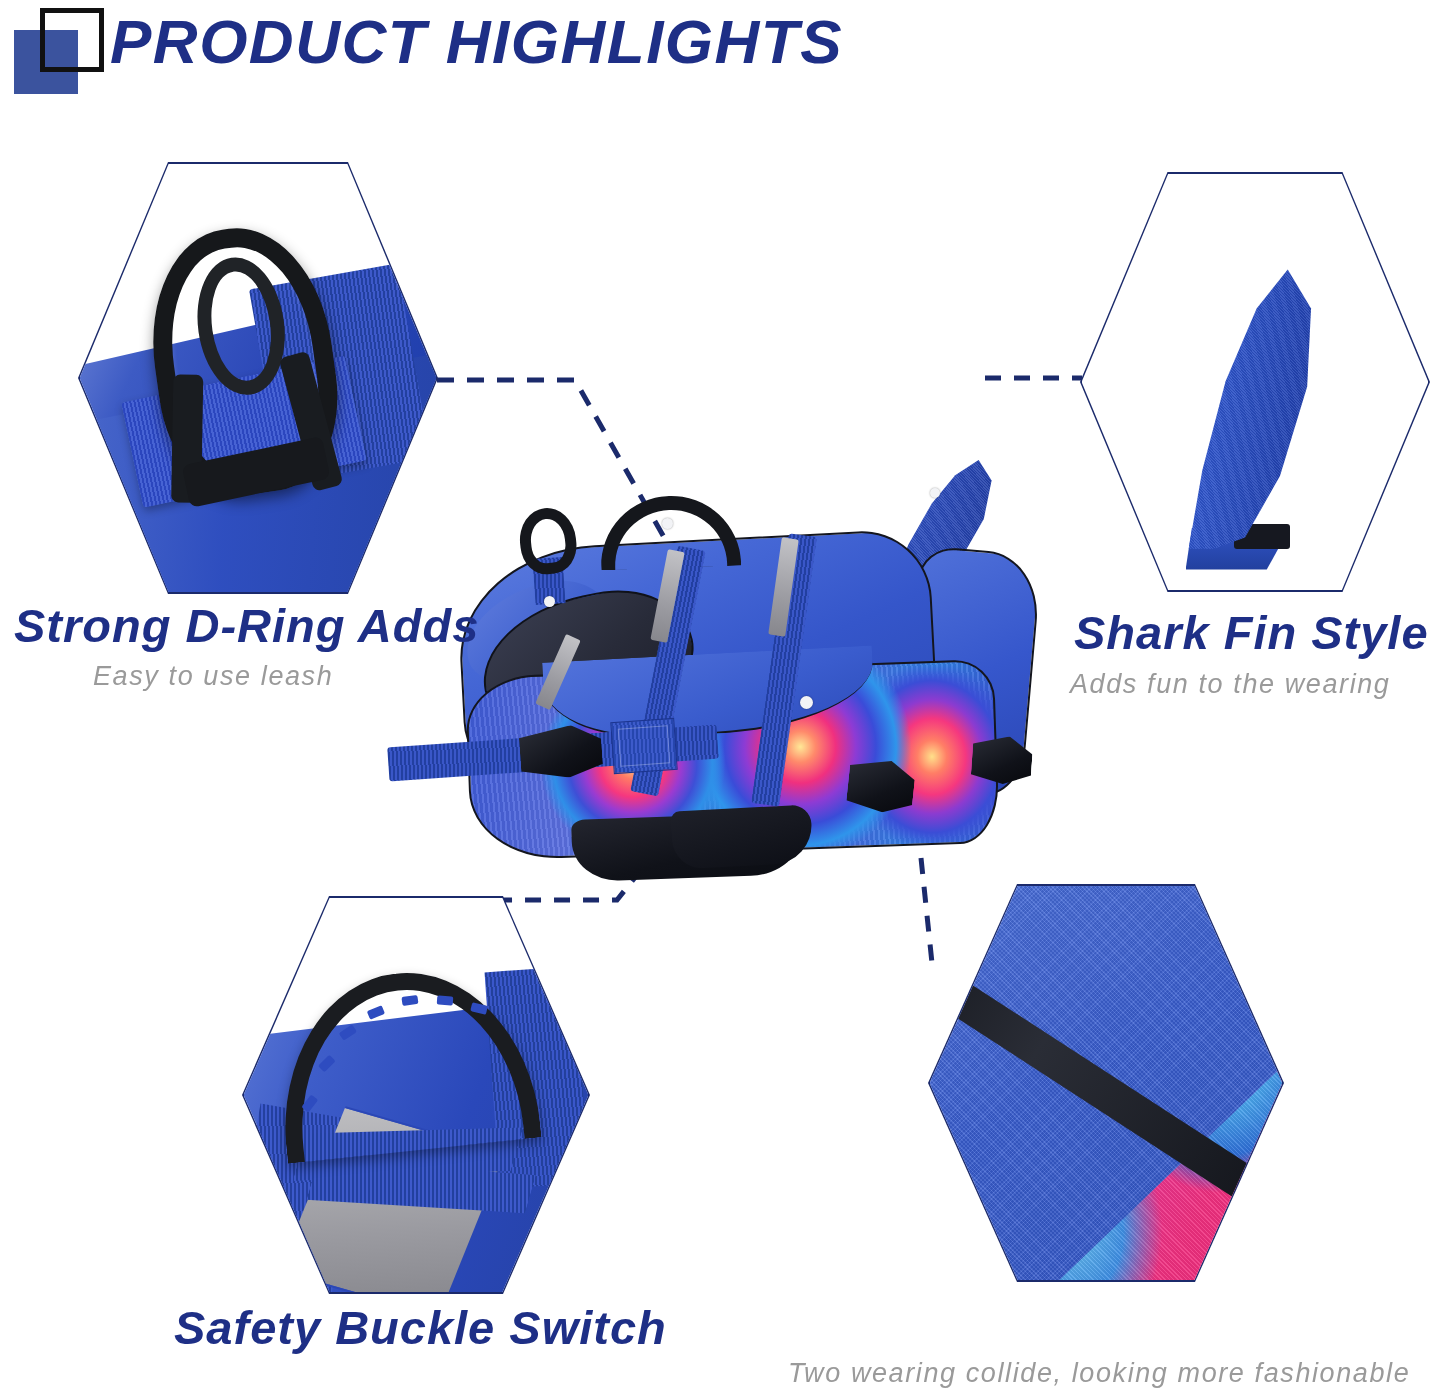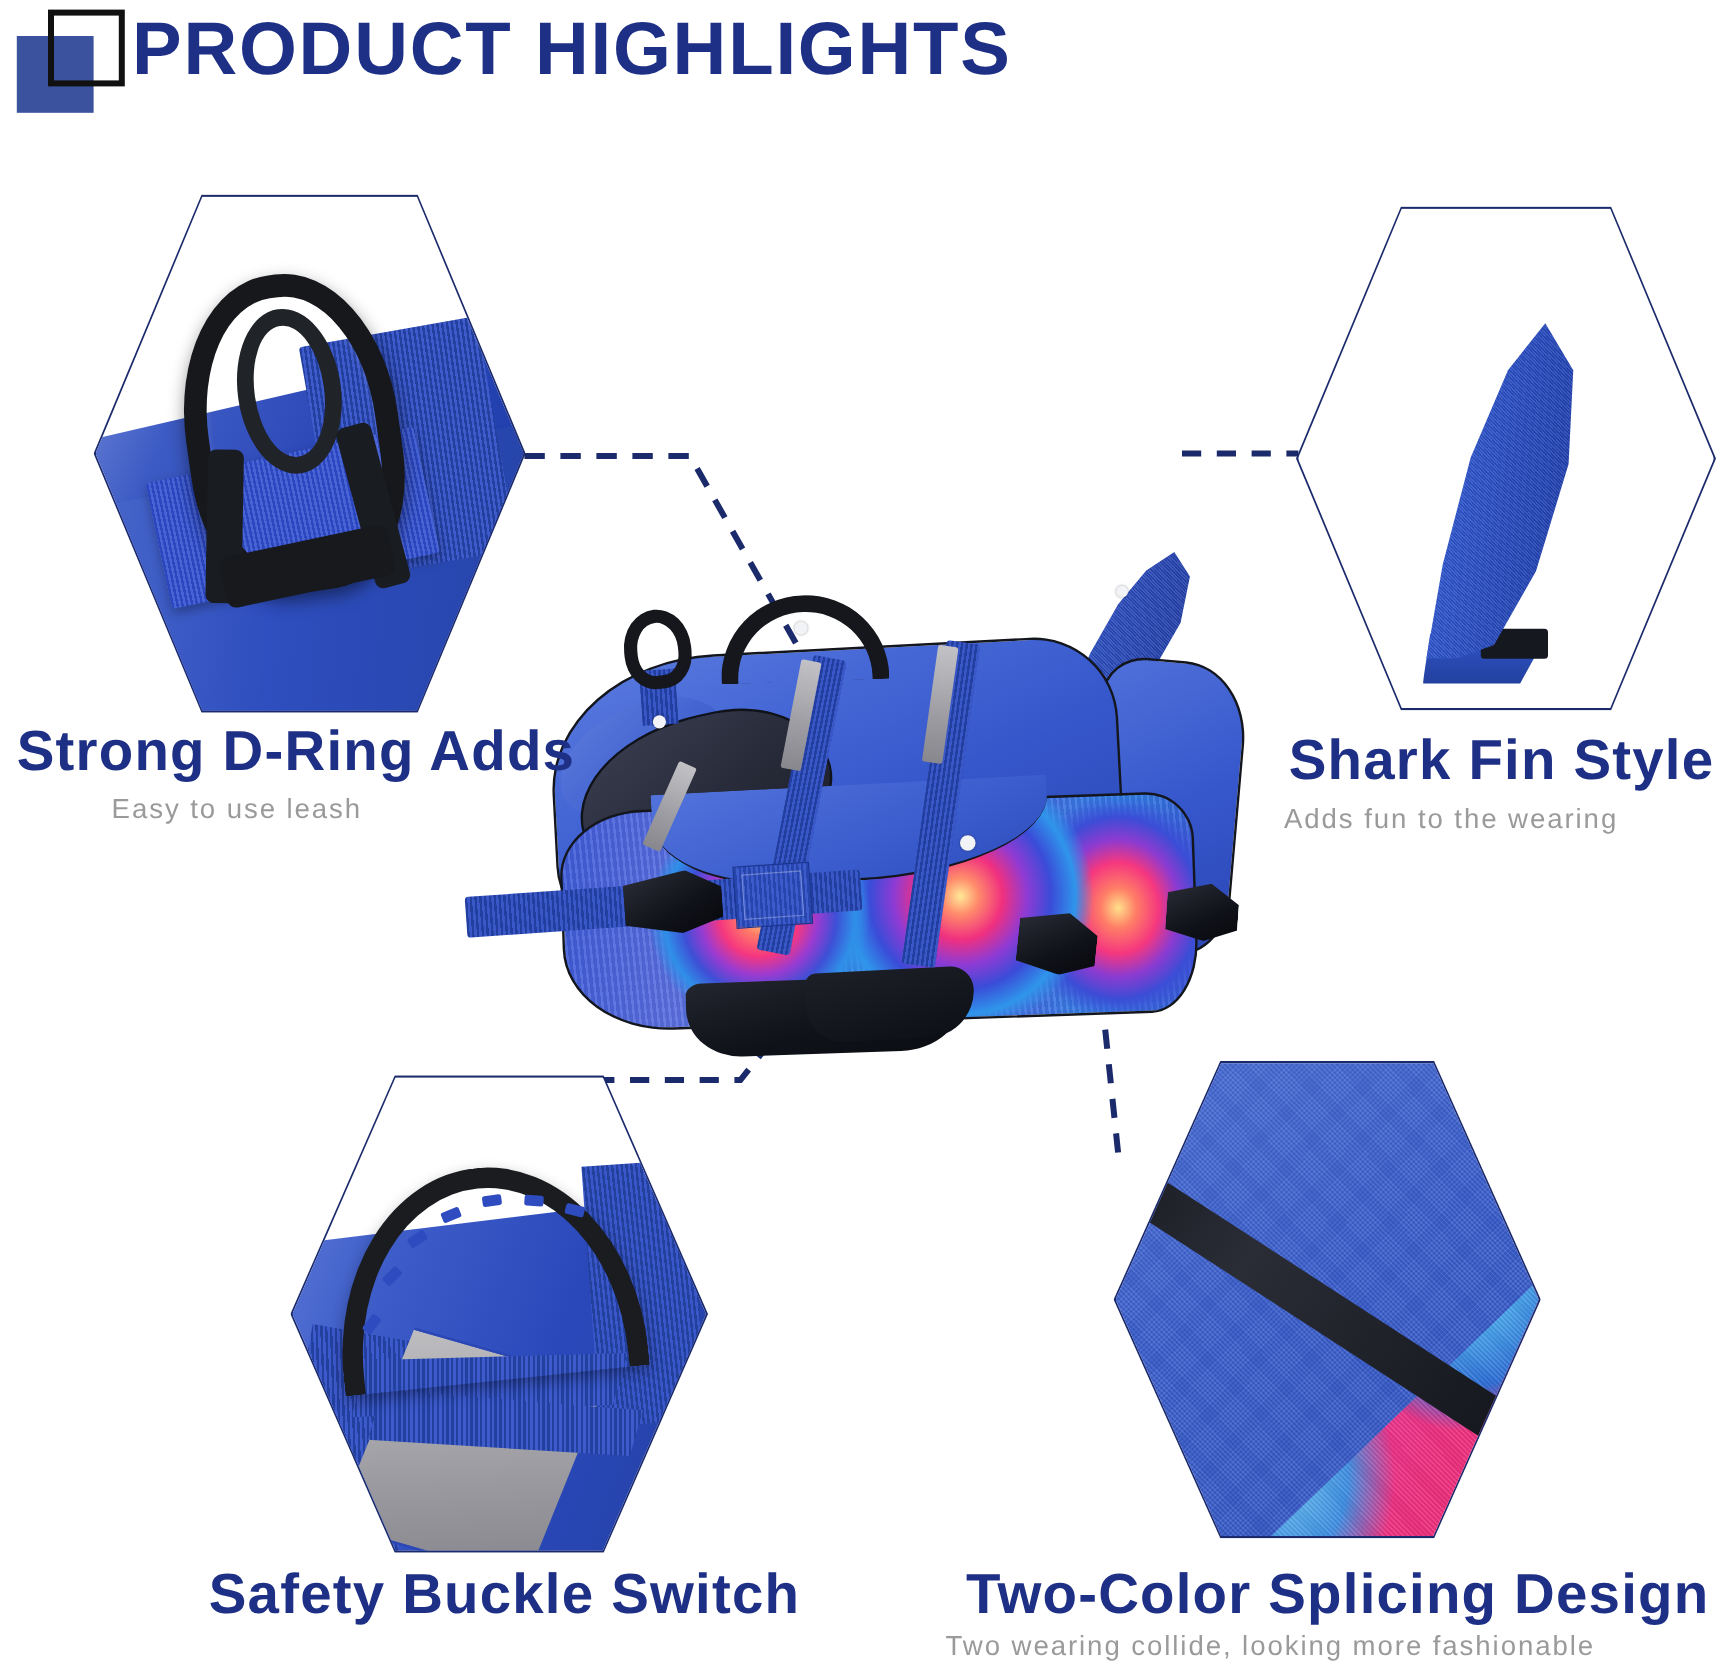--- a/index.html
+++ b/index.html
@@ -3,21 +3,21 @@
 <meta charset="utf-8">
 <style>
   html,body{margin:0;padding:0;}
   body{
     width:1445px;height:1394px;
     background:#ffffff;
     font-family:"Liberation Sans", sans-serif;
     overflow:hidden;
     position:relative;
   }
-  .stage{position:absolute;left:0;top:0;width:1257px;height:1394px;}
+  .stage{position:absolute;left:0;top:0;width:1257px;height:1394px;font-style:italic;}
 
   
   .header{position:absolute;left:0;top:0;width:1445px;height:100px;}
   .logo{position:absolute;left:14px;top:8px;width:92px;height:86px;}
   .logo .sq-fill{position:absolute;left:0px;top:22px;width:64px;height:64px;background:#3B539E;}
   .logo .sq-out{position:absolute;left:26px;top:0px;width:64px;height:64px;border:5px solid #111;box-sizing:border-box;background:transparent;}
   .title{
     position:absolute;left:110px;top:6px;
     font-size:62px;font-weight:bold;color:#1E2F86;
     letter-spacing:1.5px;white-space:nowrap;
@@ -168,21 +168,21 @@
       linear-gradient(120deg,#F2297A 0%,#F0368A 18%,#ED4E9C 34%,#E8399B 52%,#F0307F 72%,#E82B74 100%);
     clip-path:polygon(140% 0%,140% 130%,-12% 130%);
   }
 
   
   .lbl-title{
     position:absolute;font-size:47px;font-weight:bold;color:#1E2F86;
     letter-spacing:1px;white-space:nowrap;
   }
   .lbl-sub{
-    position:absolute;font-size:23px;color:#9A9A9A;
+    position:absolute;font-size:27px;color:#9A9A9A;
     letter-spacing:1.6px;white-space:nowrap;
   }
 
   
   .conn{position:absolute;left:0;top:0;width:1445px;height:1394px;pointer-events:none;}
 
   
   .product{position:absolute;left:372px;top:468px;width:710px;height:450px;}
   .p-part{position:absolute;}
 
@@ -421,16 +421,15 @@
   </div>
 
   <div class="lbl-title" style="left:14px;top:598px;">Strong D-Ring Adds</div>
   <div class="lbl-sub" style="left:93px;top:661px;">Easy to use leash</div>
 
   <div class="lbl-title" style="left:1074px;top:605px;">Shark Fin Style</div>
   <div class="lbl-sub" style="left:1070px;top:669px;">Adds fun to the wearing</div>
 
   <div class="lbl-title" style="left:126px;top:1300px;margin-left:48px;">Safety Buckle Switch</div>
 
-  <div class="lbl-title" style="left:805px;top:1300px;">Two-Color Splicing Design</div>
   <div class="lbl-sub" style="left:788px;top:1358px;">Two wearing collide, looking more fashionable</div>
 
 </div>
 
 </body></html>

